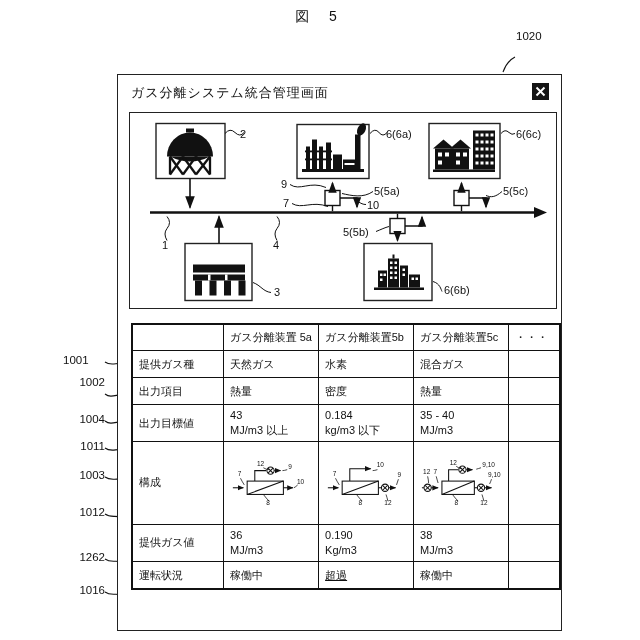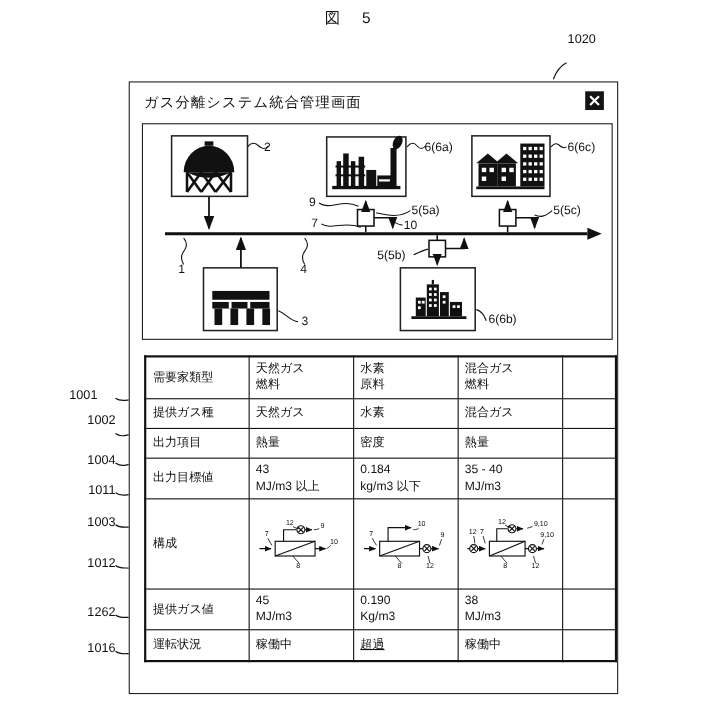--- a/index.html
+++ b/index.html
@@ -254,29 +254,26 @@
 
   <table class="status">
     <colgroup>
       <col style="width:100px">
           <col style="width:87px">
           <col style="width:88px">
       <col style="width:88px">
           <col style="width:52px">
     </colgroup>
     <tbody>
-    <tr style="height:38px">
-      <td>需要家類型</td>
-      <td>天然ガス
-燃料</td>
-      <td>水素
-原料</td>
-      <td>混合ガス
-燃料</td>
-      <td></td>
+          <tr style="height:23px">
+      <th></th>
+      <th>ガス分離装置 5a</th>
+      <th>ガス分離装置5b</th>
+      <th>ガス分離装置5c</th>
+      <th>・・・</th>
     </tr>
     <tr style="height:27px">
       <td>提供ガス種</td>
       <td>天然ガス</td>
       <td>水素</td>
       <td>混合ガス</td>
       <td></td>
     </tr>
     <tr style="height:27px">
       <td>出力項目</td>
@@ -408,21 +405,21 @@
             <text x="78" y="18">9,10</text>
             <text x="67" y="47">12</text>
             <text x="38" y="47">8</text>
           </g>
         </svg>
       </td>
       <td></td>
     </tr>
     <tr style="height:37px">
       <td>提供ガス値</td>
-      <td>45
+      <td>36
 MJ/m3</td>
       <td>0.190
 Kg/m3</td>
       <td>38
 MJ/m3</td>
       <td></td>
     </tr>
     <tr style="height:28px">
       <td>運転状況</td>
       <td>稼働中</td>

